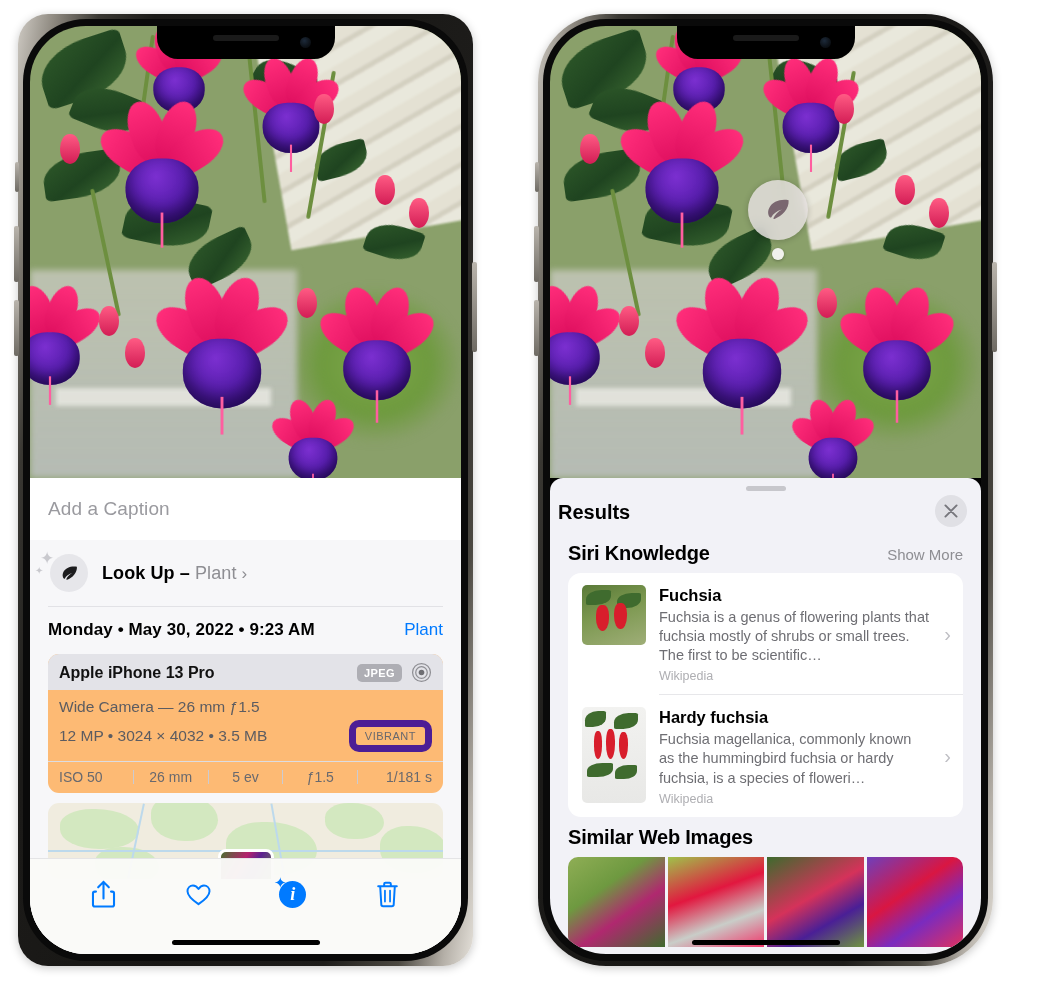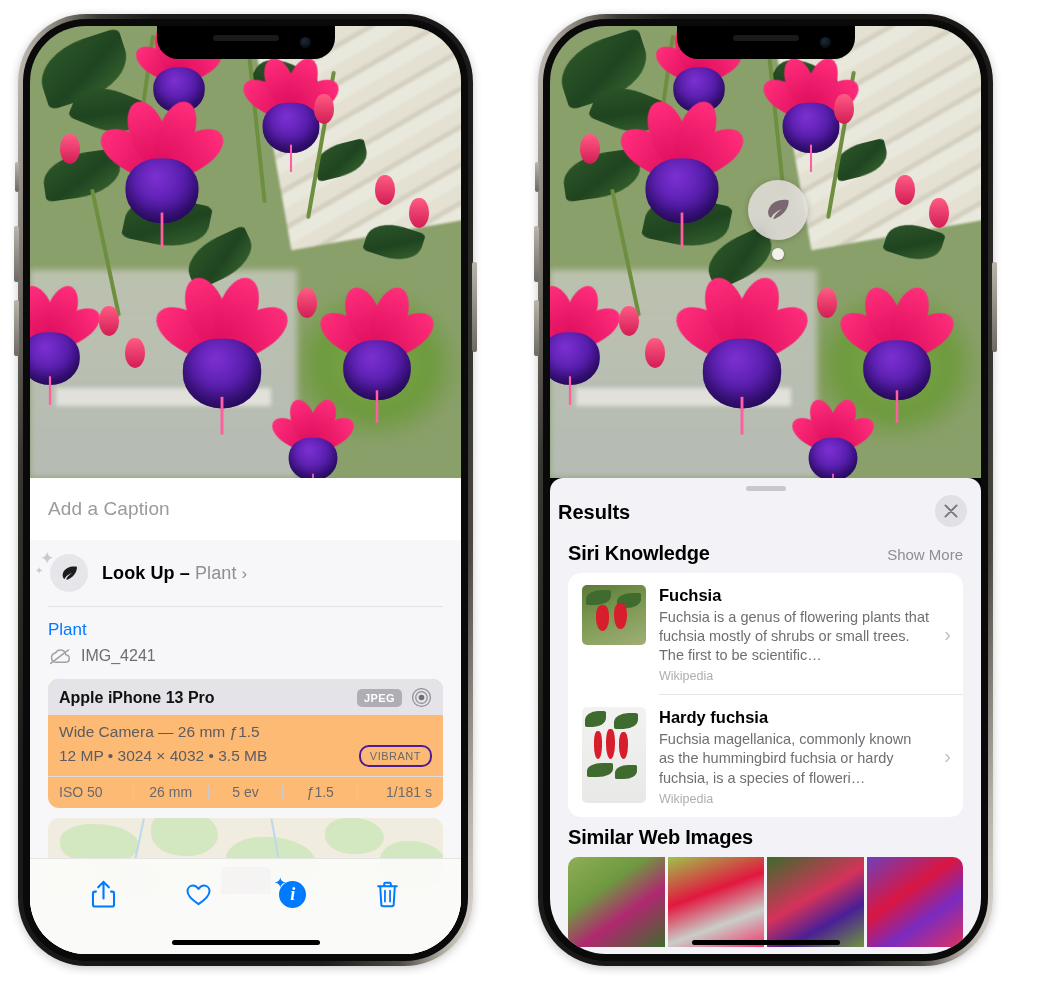--- a/index.html
+++ b/index.html
@@ -18,21 +18,21 @@
 
   
   .phone {
     position: absolute;
     width: 455px; height: 952px;
     border-radius: 68px;
     background: linear-gradient(100deg,#cfcbc4 0%,#8d887f 6%,#3a3833 13%,#1b1a18 22%,#171614 50%,#1d1c1a 76%,#4c4942 88%,#b4afa7 95%,#e6e2db 100%);
     padding: 5px;
     box-shadow: 0 2px 10px rgba(0,0,0,.22);
   }
-  .phone.left  { left: 18px;  top: 14px; }
+  .phone.left  { left: 18px;  top: 14px; border-radius: 30px; }
   .phone.right { left: 538px; top: 14px; }
 
   .phone-inner {
     position: relative;
     width: 100%; height: 100%;
     border-radius: 63px;
     background: #0a0a0a;
     padding: 7px;
   }
   .screen {
@@ -232,21 +232,21 @@
     padding: 3px 7px; border-radius:5px; letter-spacing:.4px;
   }
   .raw-ic { width:21px; height:21px; }
   .camcard .body { padding: 8px 11px 9px; }
   .camline { font-size: 15.5px; color:#5c5c61; }
   .camline2 {
     display:flex; align-items:center; justify-content:space-between;
     margin-top: 4px;
   }
   .chip-vibrant {
-    border:2px solid #4c1d95; color:#68686e; font-size:11px;
+    border:7px solid #4c1d95; color:#68686e; font-size:11px;
     padding: 3px 9px; border-radius: 10px; letter-spacing:.5px;
   }
   .exif {
     display:flex; align-items:center; border-top:1px solid #dcdce1;
     padding: 7px 11px 8px; font-size: 14px; color:#69696e;
   }
   .exif span { flex:1; text-align:center; }
   .exif span:first-child { text-align:left; }
   .exif span:last-child  { text-align:right; }
   .exif .sep { flex:0 0 1px; height:14px; background:#cbcbd1; }
@@ -484,29 +484,22 @@
               </div>
               <div class="lookup-text">
                 <span>Look Up – </span><span class="sub">Plant</span><span class="chev-small">›</span>
               </div>
             </div>
 
             <div class="hairline"></div>
 
             <div class="date-block">
               <div class="date-line">
+                <span class="date-txt">Monday • May 30, 2022 • 9:23 AM</span>
                 <span class="adjust">Plant</span>
-              </div>
-              <div class="fname-line">
-                <svg viewBox="0 0 30 22">
-                  <path d="M8.5 18.5h13c3.3 0 5.5-2.2 5.5-5 0-2.6-2-4.7-4.6-4.9-.6-3.4-3.5-5.9-7-5.9-2.6 0-4.9 1.4-6.1 3.5" fill="none" stroke="#a0a0a6" stroke-width="1.9" stroke-linecap="round"></path>
-                  <path d="M8.6 6.4C5.9 7.2 4 9.6 4 12.6c0 2.3 1.2 4.3 3 5.3" fill="none" stroke="#a0a0a6" stroke-width="1.9" stroke-linecap="round"></path>
-                  <line x1="3" y1="20" x2="26" y2="2.5" stroke="#a0a0a6" stroke-width="1.9" stroke-linecap="round"></line>
-                </svg>
-                <span class="fname">IMG_4241</span>
               </div>
             </div>
 
             <div class="camcard">
               <div class="hdr">
                 <span class="name">Apple iPhone 13 Pro</span>
                 <span class="hdr-right">
                   <span class="chip-jpeg">JPEG</span>
                   <svg class="raw-ic" viewBox="0 0 24 24">
                     <circle cx="12" cy="12" r="10.2" fill="none" stroke="#8e8e93" stroke-width="1.4"></circle>

